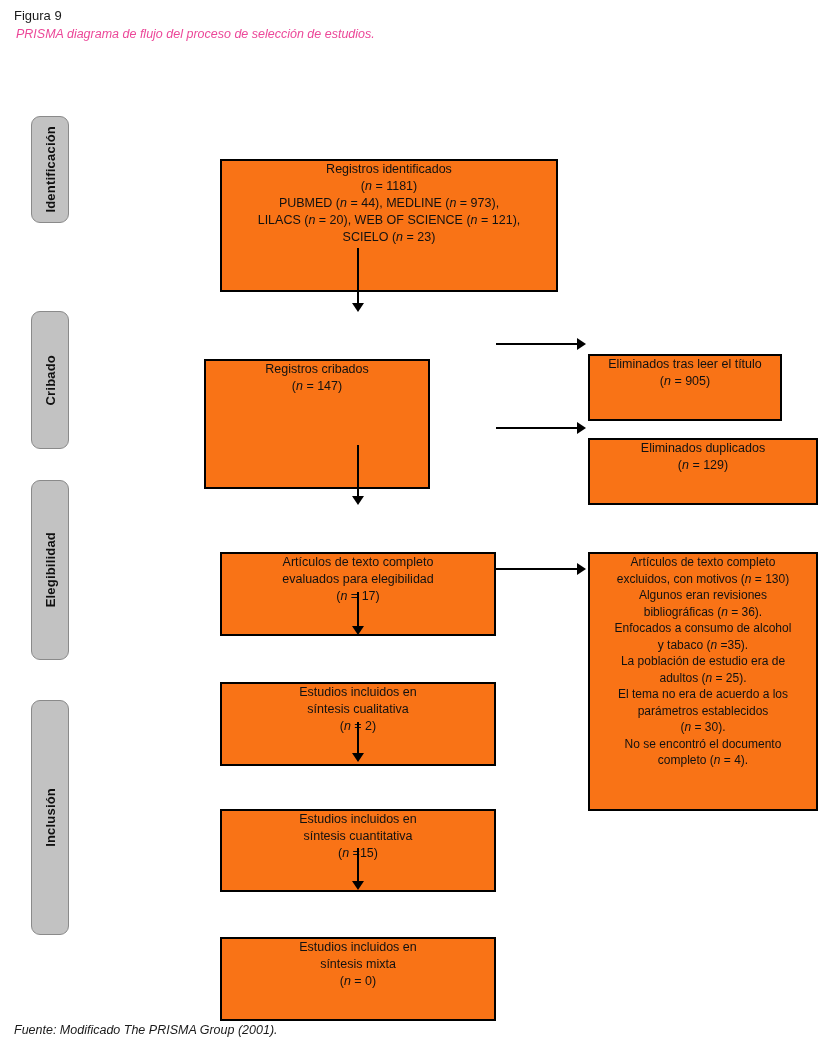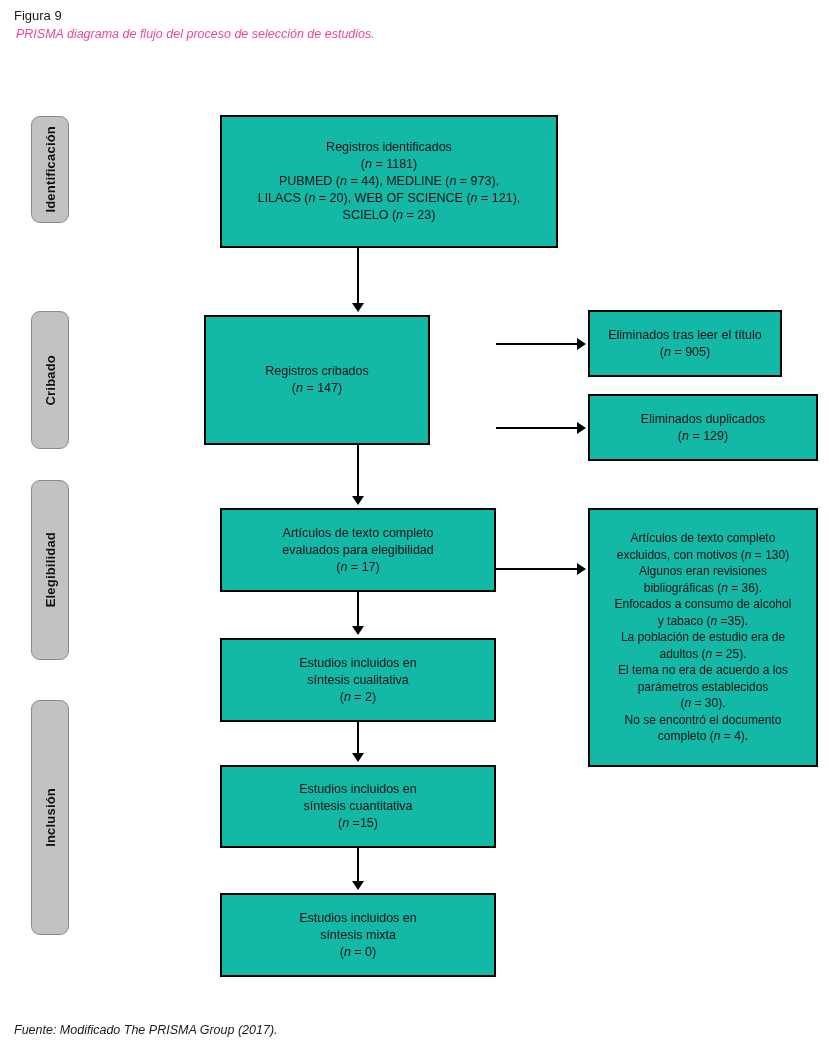--- a/index.html
+++ b/index.html
@@ -51,26 +51,26 @@
     font-weight:bold;
     letter-spacing:0.2px;
     color:#111;
     white-space:nowrap;
   }
 
   
   .box{
     position:absolute;
     box-sizing:border-box;
-    background:#14b8a6;
+    background:#f97316;
     border:2px solid #000000;
     display:flex;
-    align-items:center;
     justify-content:center;
     text-align:center;
+    margin-top:44px;
   }
   .box .inner{
     font-size:12.5px;
     line-height:17px;
     padding:0 6px;
     color:#111;
   }
   .box.dense .inner{
     font-size:12px;
     line-height:16.5px;
@@ -169,14 +169,14 @@
 
   <div class="vline" style="left:357px;top:592px;height:34px;"></div>
   <div class="arrow-down" style="left:352px;top:626px;"></div>
 
   <div class="vline" style="left:357px;top:722px;height:31px;"></div>
   <div class="arrow-down" style="left:352px;top:753px;"></div>
 
   <div class="vline" style="left:357px;top:848px;height:33px;"></div>
   <div class="arrow-down" style="left:352px;top:881px;"></div>
 
-  <div class="fig-source">Fuente: Modificado The PRISMA Group (2017).</div>
+  <div class="fig-source">Fuente: Modificado The PRISMA Group (2001).</div>
 </div>
 
 </body></html>

